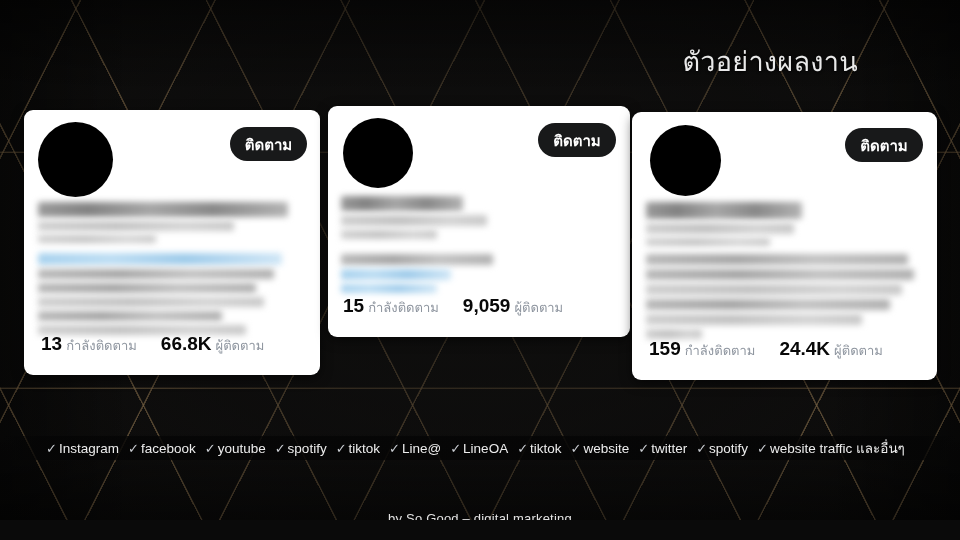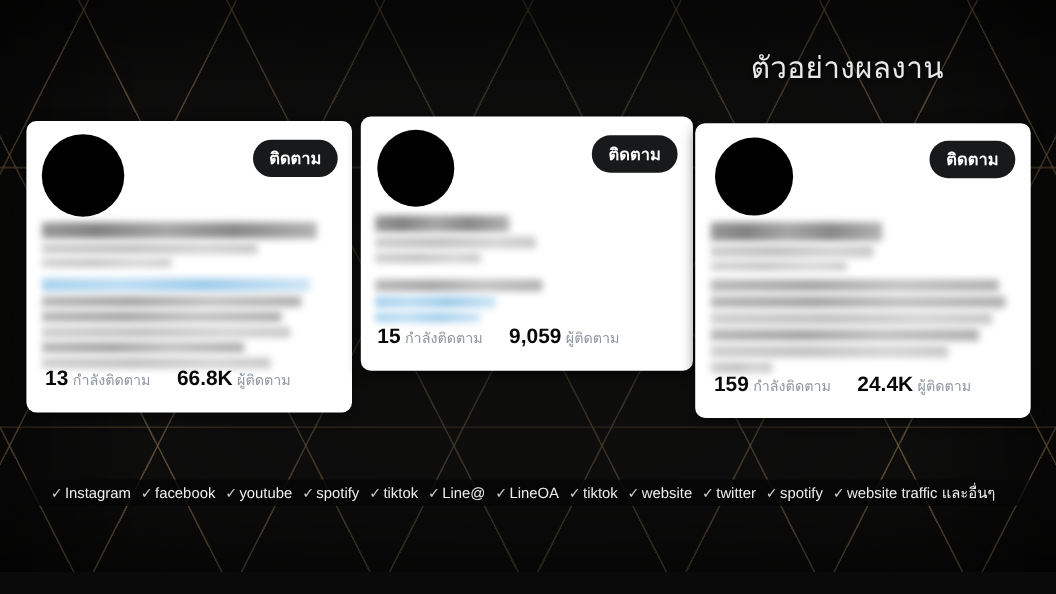--- a/index.html
+++ b/index.html
@@ -317,14 +317,15 @@
       <span class="plat">
         <span class="check">✓</span>
         <span>spotify</span>
       </span>
       <span class="plat">
         <span class="check">✓</span>
         <span>website traffic และอื่นๆ</span>
       </span>
     </div>
 
+  <div id="footer">by So Good – digital marketing</div>
 
 </div>
 
 </body></html>

